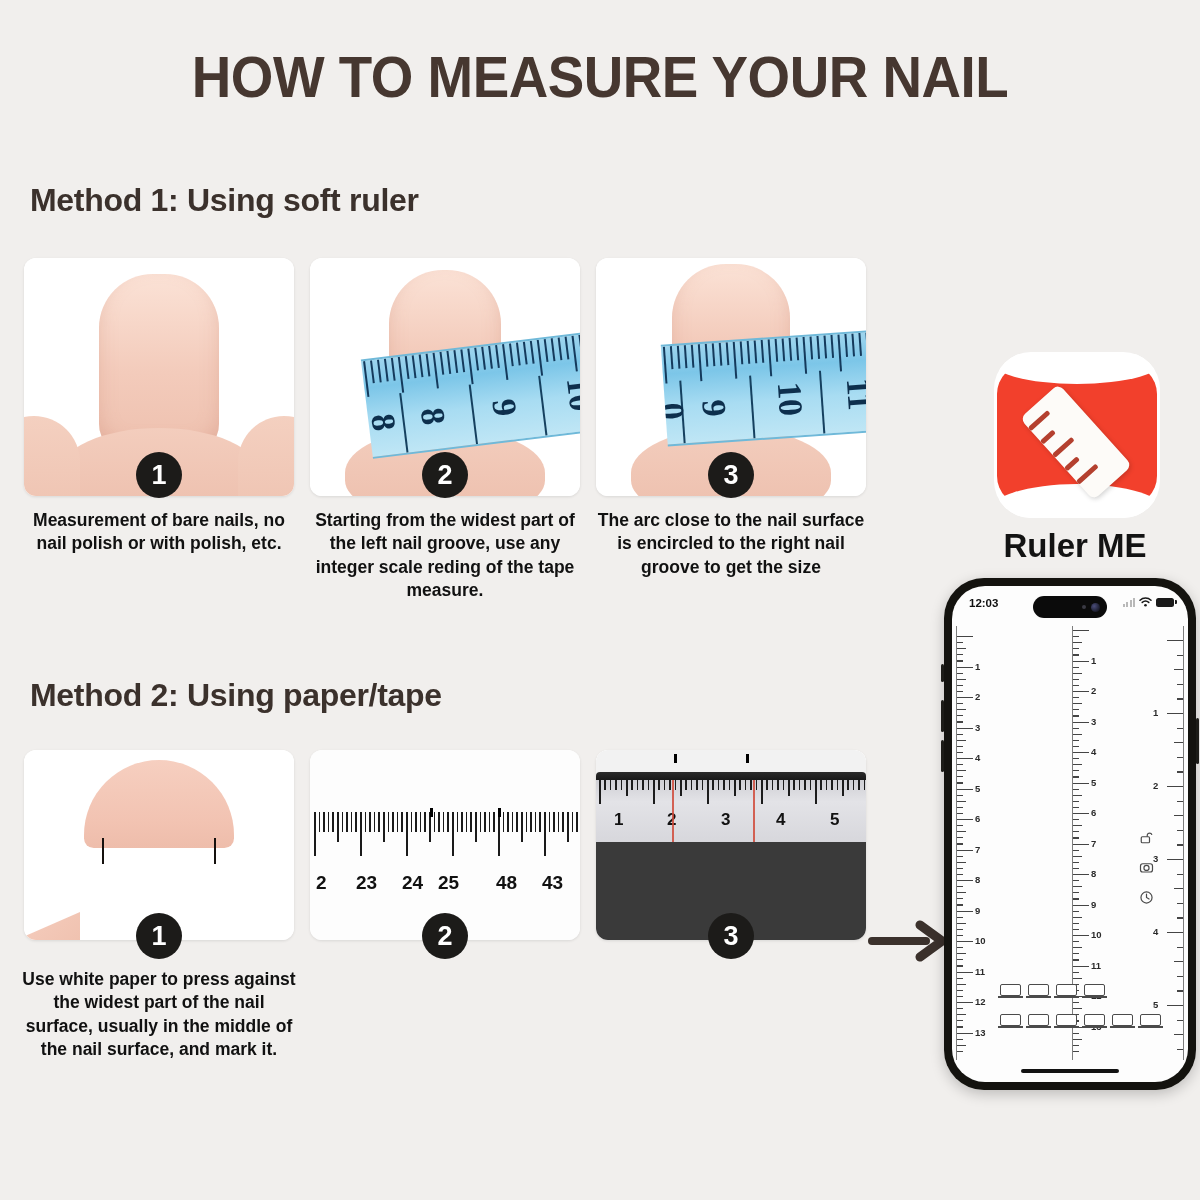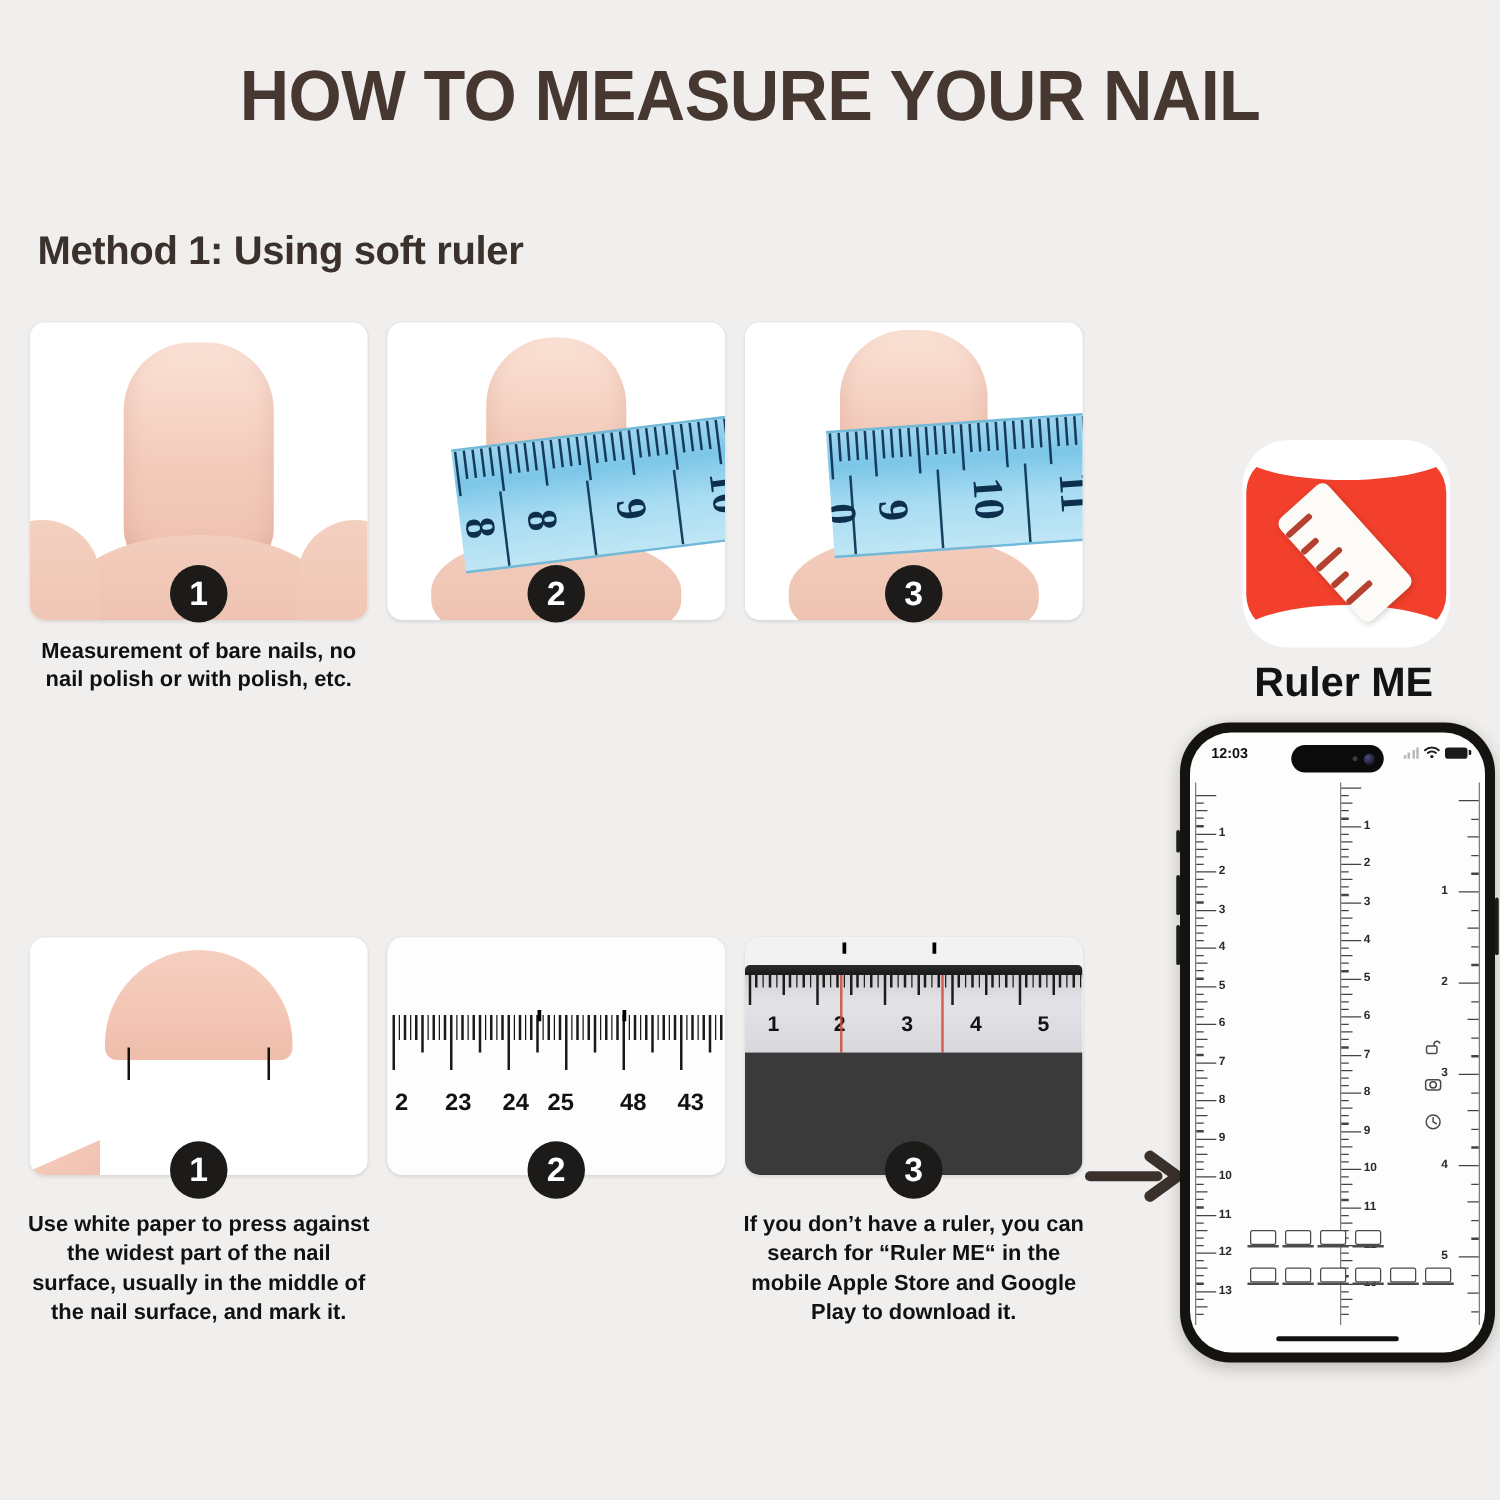--- a/index.html
+++ b/index.html
@@ -273,20 +273,21 @@
         <div class="tape-long" style="left:104px;top:38%;height:62%;"></div>
         <div class="tape-long" style="left:174px;top:38%;height:62%;"></div>
         <div class="tape-num" style="left:6px;top:44px;transform:rotate(90deg);">8</div>
         <div class="tape-num" style="left:56px;top:44px;transform:rotate(90deg);">8</div>
         <div class="tape-num" style="left:128px;top:44px;transform:rotate(90deg);">9</div>
         <div class="tape-num" style="left:196px;top:40px;transform:rotate(90deg);">10</div>
       </div>
     </div>
   </div>
   <div class="badge" style="left:422px;top:452px;">2</div>
+  <div class="cap" style="left:304px;top:509px;width:282px;">Starting from the widest part of the left nail groove, use any integer scale reding of the tape measure.</div>
 
   <div class="panel" style="left:596px;top:258px;width:270px;height:238px;">
     <div class="finger-wrap">
       <div class="nail-big" style="top:6px;width:118px;height:140px;"></div>
       <div class="knuckle"></div>
       <div class="tape" style="left:68px;top:78px;width:250px;height:102px;transform:rotate(-4deg);">
         <div class="tape-ticks" id="t3ticks">
             <div class="tick" style="left: 2px; height: 100%;"></div>
             <div class="tick" style="left: 9px; height: 62%;"></div>
             <div class="tick" style="left: 16px; height: 62%;"></div>
@@ -322,21 +323,23 @@
         <div class="tape-long" style="left:86px;top:36%;height:64%;"></div>
         <div class="tape-long" style="left:156px;top:36%;height:64%;"></div>
         <div class="tape-num" style="left:-2px;top:46px;transform:rotate(90deg);">0</div>
         <div class="tape-num" style="left:40px;top:46px;transform:rotate(90deg);">9</div>
         <div class="tape-num" style="left:108px;top:42px;transform:rotate(90deg);">10</div>
         <div class="tape-num" style="left:178px;top:42px;transform:rotate(90deg);">11</div>
       </div>
     </div>
   </div>
   <div class="badge" style="left:708px;top:452px;">3</div>
-
+  <div class="cap" style="left:590px;top:509px;width:282px;">The arc close to the nail surface is encircled to the right nail groove to get the size</div>
+
+  <div class="method-head" id="m2head">Method 2: Using paper/tape</div>
 
   <div class="panel" style="left:24px;top:750px;width:270px;height:190px;">
     <div class="paper-sheet">
       <div class="press-nail"></div>
       <div class="mark" style="left:78px;top:88px;"></div>
       <div class="mark" style="left:190px;top:88px;"></div>
       <div style="position:absolute;left:-8px;bottom:0px;width:64px;height:40px;background:linear-gradient(135deg,#f6cfc0,#f0c2b0);clip-path:polygon(0 100%,100% 30%,100% 100%);"></div>
     </div>
   </div>
   <div class="badge" style="left:136px;top:913px;">1</div>
@@ -480,21 +483,20 @@
         <div class="steel-num" style="left:125px;">3</div>
         <div class="steel-num" style="left:180px;">4</div>
         <div class="steel-num" style="left:234px;">5</div>
       </div>
       <div class="redline" style="left:76px;"></div>
       <div class="redline" style="left:157px;"></div>
       <div class="desk-dark"></div>
     </div>
   </div>
   <div class="badge" style="left:708px;top:913px;">3</div>
-  <div class="cap" style="left:590px;top:968px;width:282px;">If you don’t have a ruler, you can search for “Ruler ME“ in the mobile Apple Store and Google Play to download it.</div>
 
   <div class="app-icon">
     <div class="red"></div>
     <div class="wave-top"></div>
     <div class="wave-bot"></div>
     <div class="rulericon">
       <div class="rline" style="top:12px;width:26px;"></div>
       <div class="rline" style="top:30px;width:17px;"></div>
       <div class="rline" style="top:48px;width:26px;"></div>
       <div class="rline" style="top:66px;width:17px;"></div>

